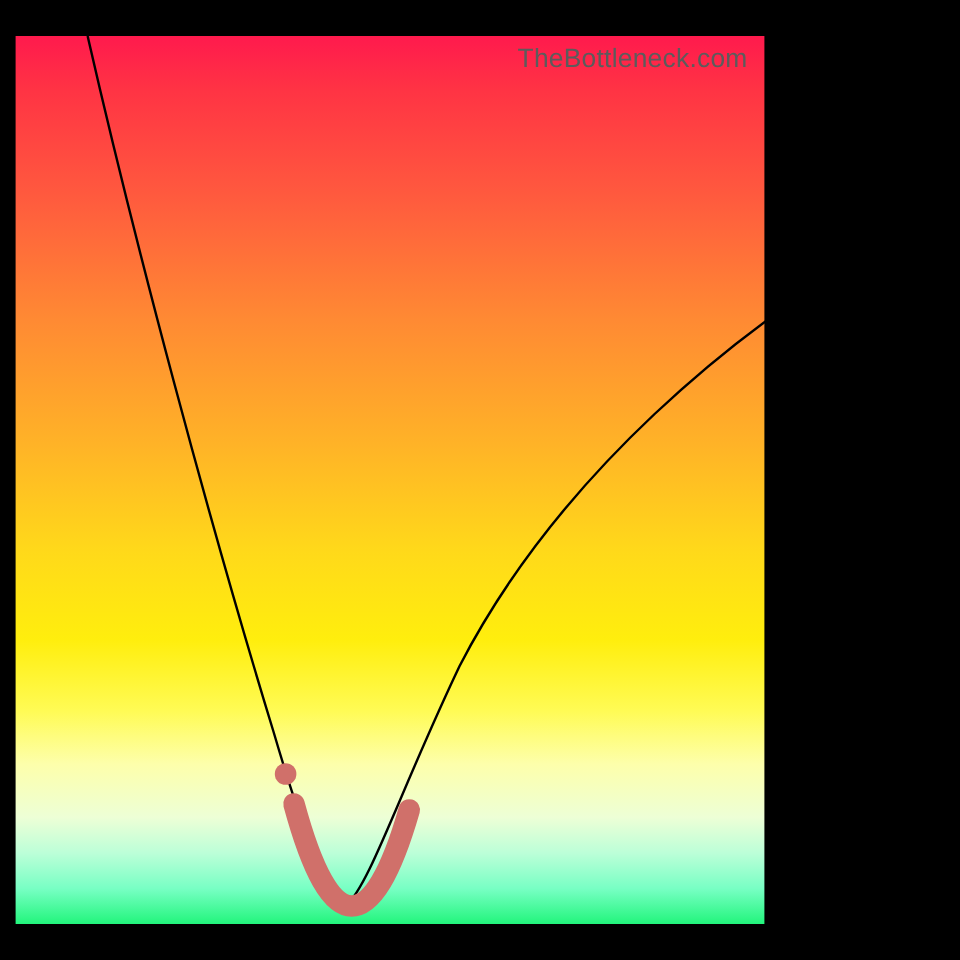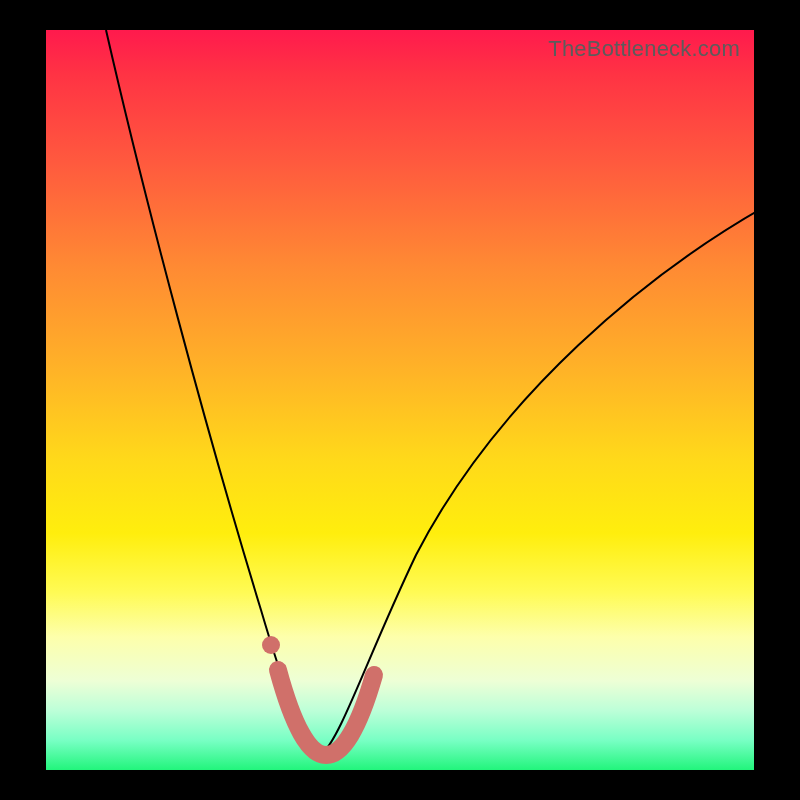--- a/index.html
+++ b/index.html
@@ -6,23 +6,23 @@
     margin: 0;
     padding: 0;
     width: 800px;
     height: 800px;
     background: #000;
     overflow: hidden;
     font-family: Arial, Helvetica, sans-serif;
   }
   .frame {
     position: absolute;
-    left: 46px;
+    left: 13px;
     top: 30px;
-    width: 708px;
+    width: 624px;
     height: 740px;
     background: linear-gradient(
       to bottom,
       #ff1a4d 0%,
       #ff3344 6%,
       #ff5a3e 18%,
       #ff8a33 32%,
       #ffb327 46%,
       #ffd91a 58%,
       #ffee0d 68%,

